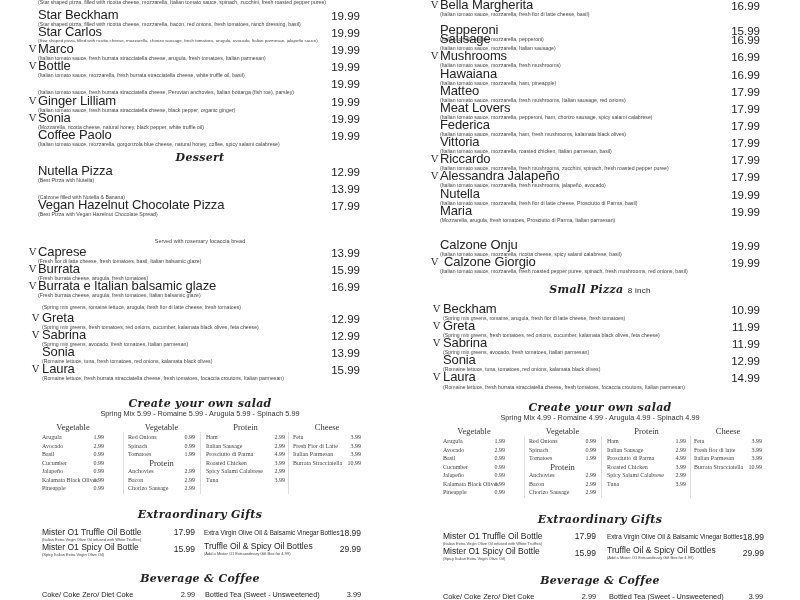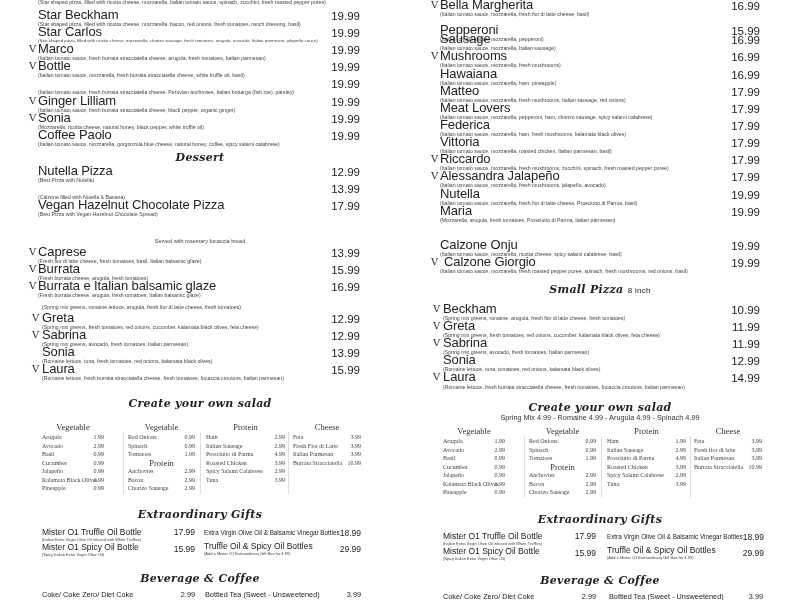--- a/index.html
+++ b/index.html
@@ -141,20 +141,21 @@
     <span class="price" style="top:3px">13.99</span>
   </div>
   <div class="item" style="top:361px">
     <span class="veg" style="left:32px;top:2px">V</span>
     <span class="name" style="left:42px;top:0">Laura</span>
     <span class="desc" style="left:42px;top:14px">(Romaine lettuce, fresh burrata stracciatella cheese, fresh tomatoes, focaccia croutons, Italian parmesan)</span>
     <span class="price" style="top:3px">15.99</span>
   </div>
 
   <div class="sec-title" style="top:397px">Create your own salad</div>
+  <div class="sec-sub lg" style="top:409px">Spring Mix 5.99 - Romaine 5.99 - Arugula 5.99 - Spinach 5.99</div>
 
   <div class="sal-col" style="left:42px;top:422px;width:62px;height:80px">
     <div class="hd" style="top:0">Vegetable</div>
     <div class="sal-row" style="top:12px">
         <span class="n">Arugula</span>
         <span class="p">1.99</span>
       </div>
     <div class="sal-row" style="top:20.5px">
         <span class="n">Avocado</span>
         <span class="p">2.99</span>

